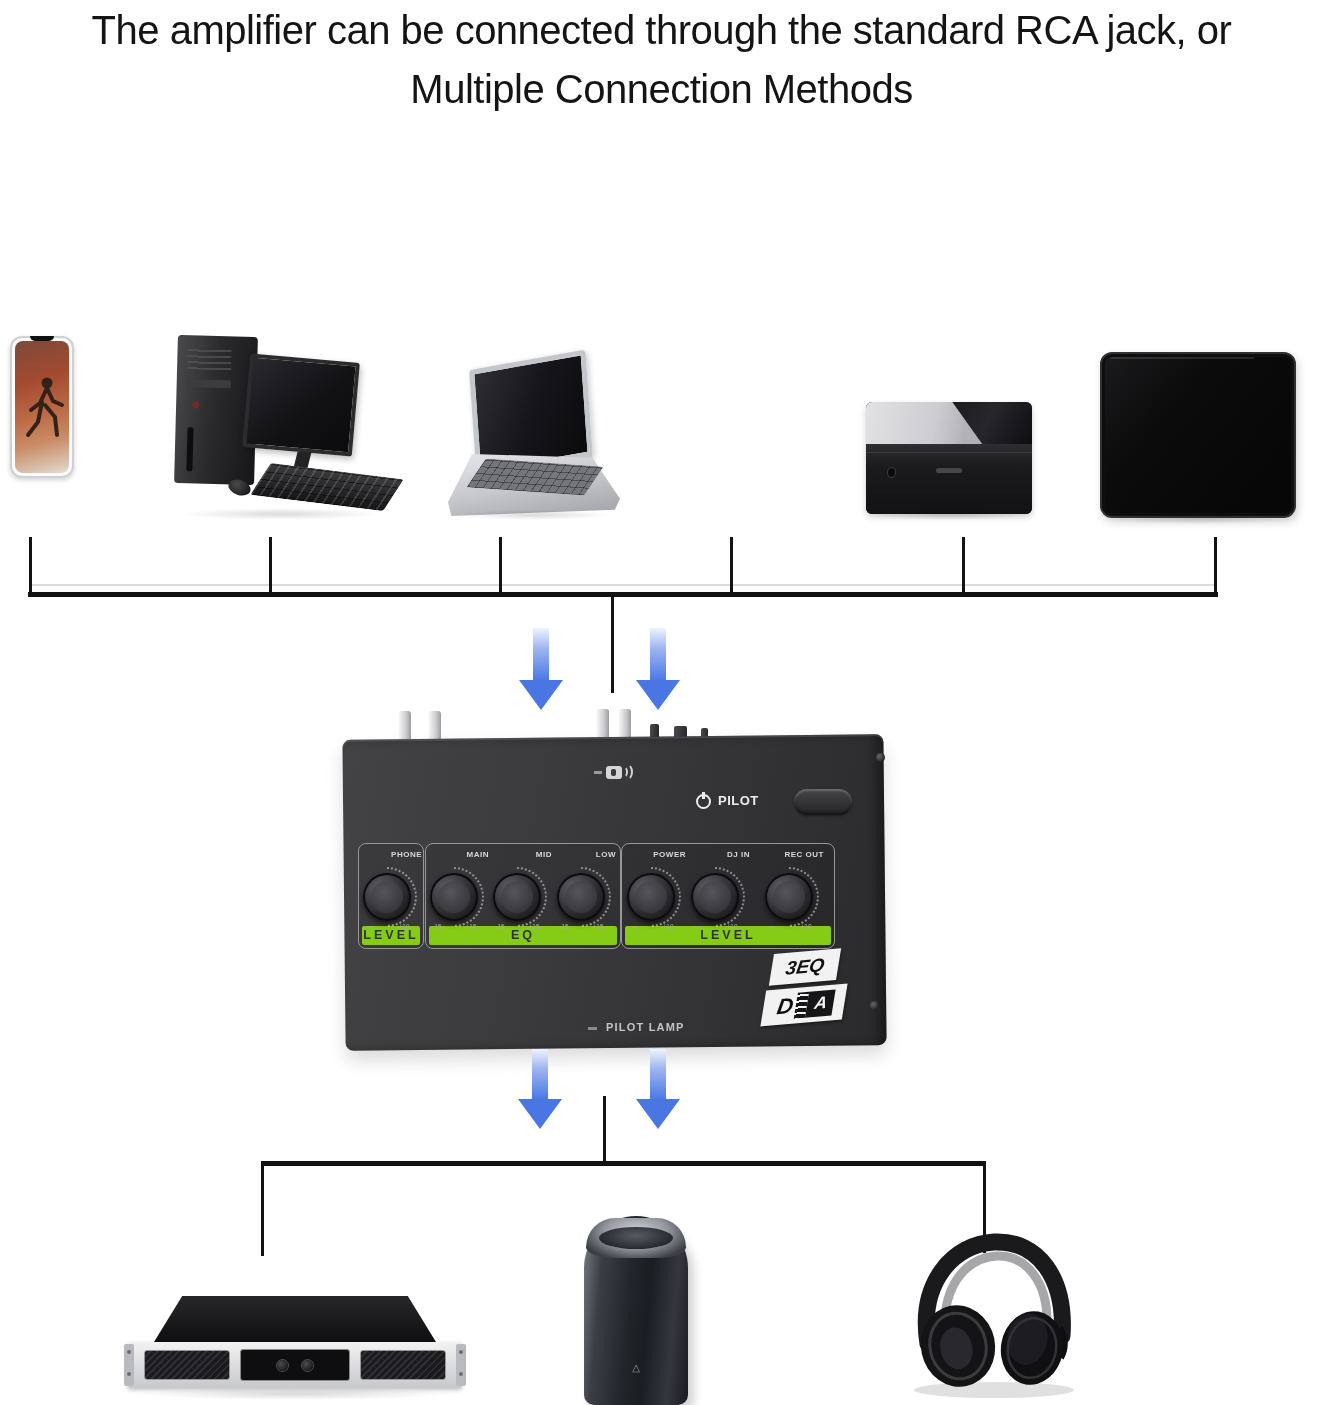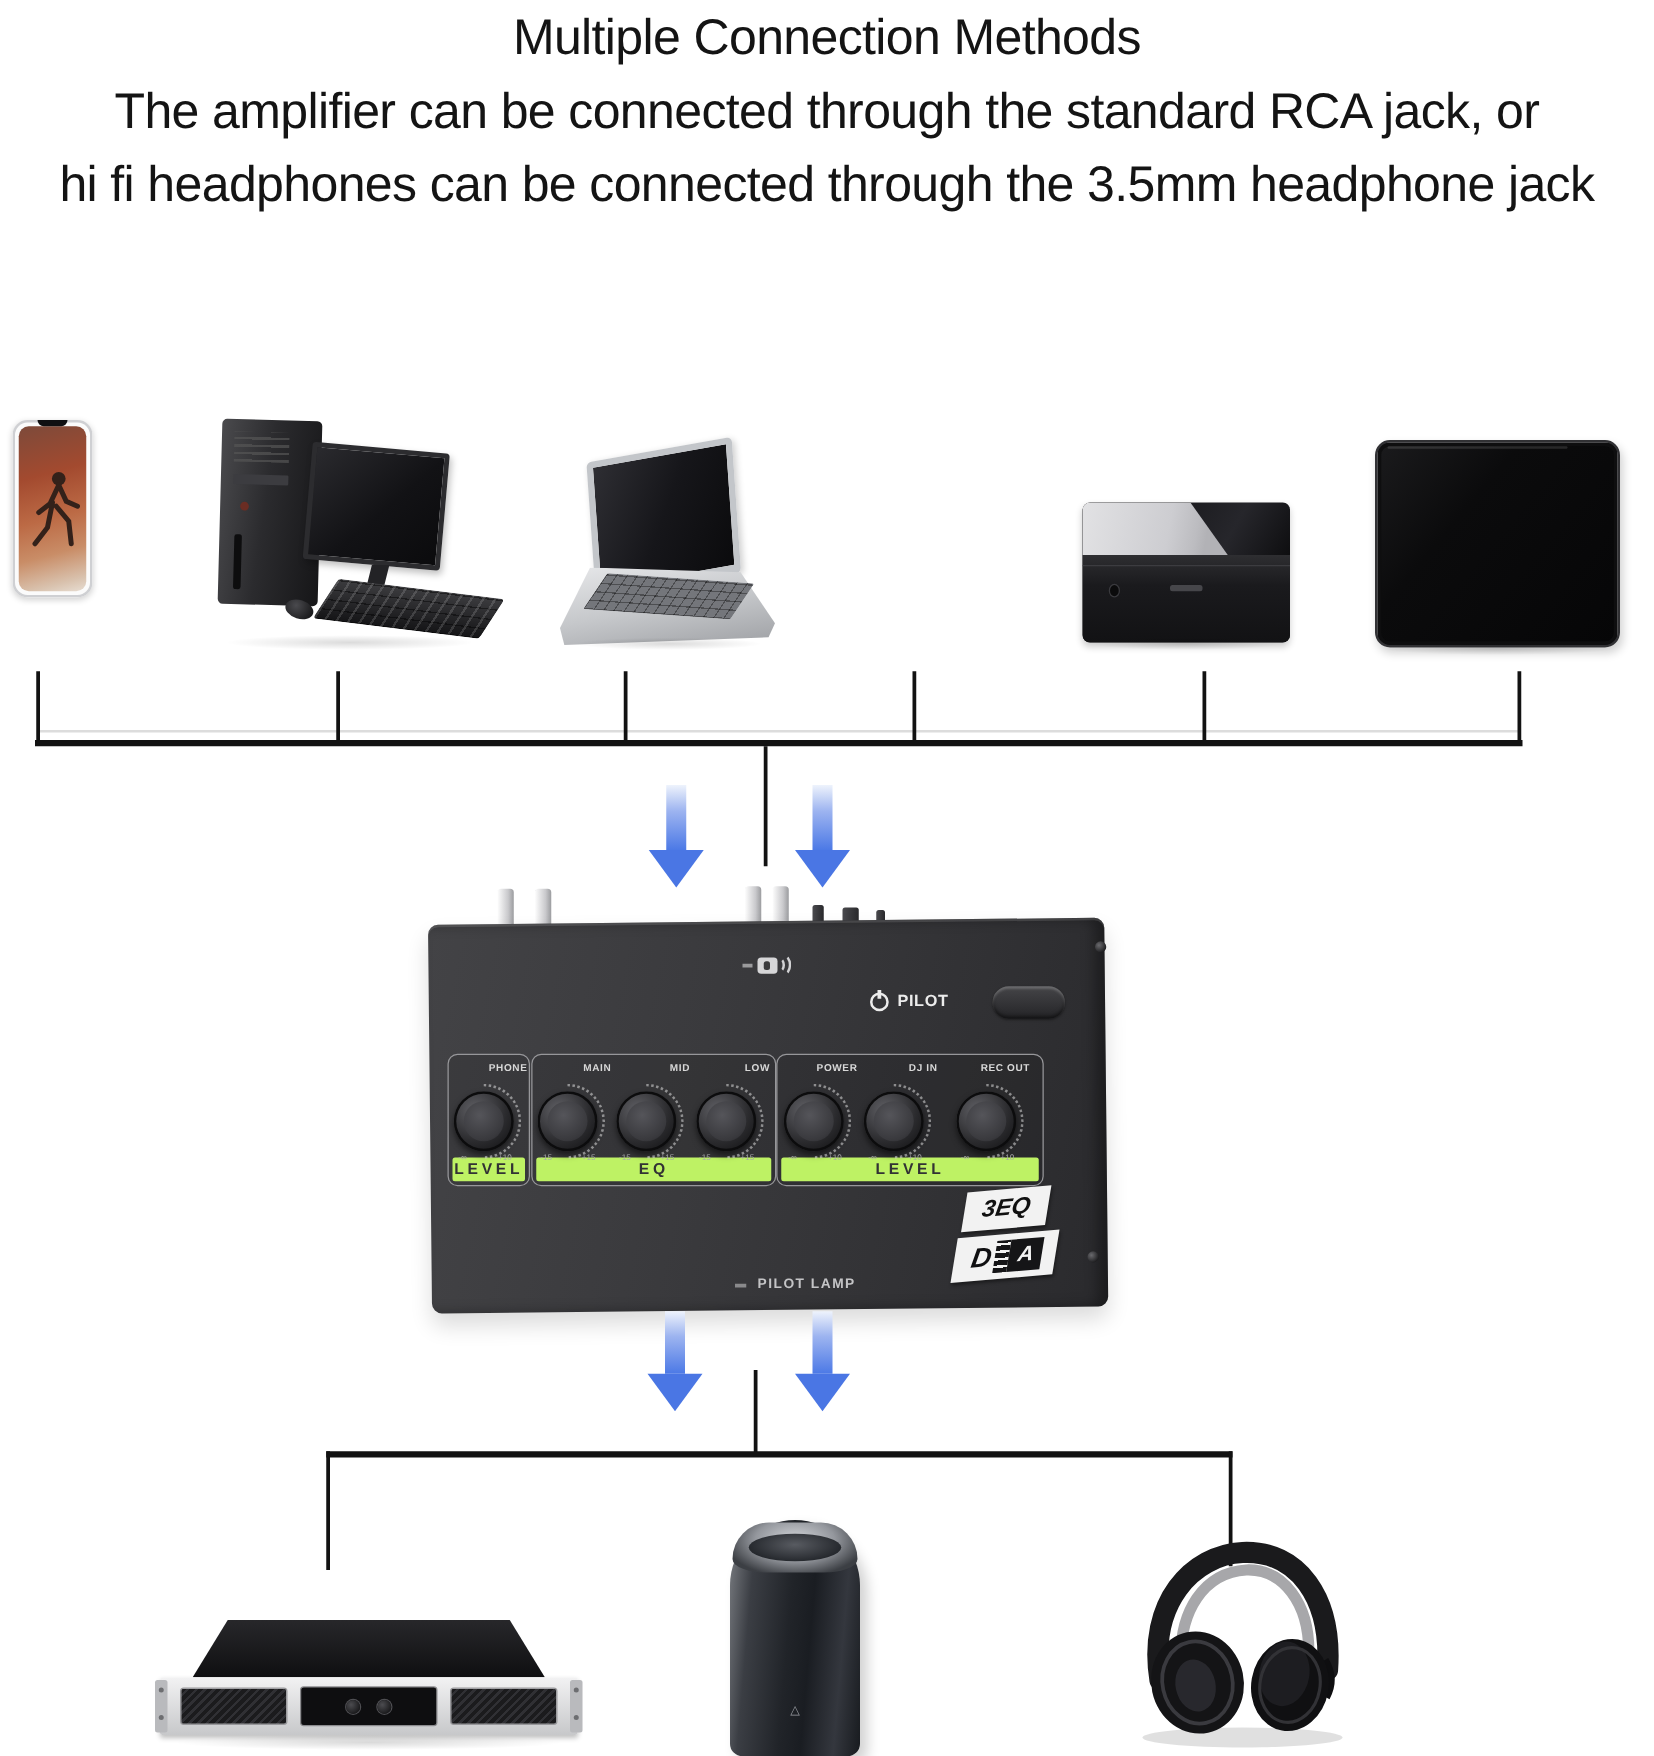--- a/index.html
+++ b/index.html
@@ -127,21 +127,21 @@
     border:2px solid #ececec; border-radius:50%; }
   .power-icon::before{ content:""; position:absolute; left:4px; top:-4px; width:2.5px; height:7px; background:#ececec; }
   .power-label{ position:absolute; left:374px; top:56px; font-size:13px; font-weight:bold;
     color:#ececec; letter-spacing:.5px; }
   .power-button{ position:absolute; left:450px; top:52px; width:58px; height:26px; border-radius:13px;
     background:linear-gradient(#454548,#242427);
     box-shadow:inset 0 2px 2px rgba(255,255,255,.22), inset 0 -2px 3px rgba(0,0,0,.5), 0 1px 2px rgba(0,0,0,.4); }
 
   .section{ position:absolute; top:106px; height:106px; border:1px solid #97979a;
     border-radius:8px; background:rgba(0,0,0,.10); }
-  .strip{ position:absolute; left:3px; right:3px; bottom:3px; height:19px; background:#bef264;
+  .strip{ position:absolute; left:3px; right:3px; bottom:3px; height:19px; background:#84cc16;
     border-radius:2px; text-align:center; line-height:19px; font-size:12.5px; font-weight:bold;
     letter-spacing:3px; color:#323234; }
 
   .knob-label{ position:absolute; top:113px; width:70px; text-align:right;
     font-size:8px; font-weight:bold; letter-spacing:.5px; color:#d8d8d8; }
   .knob{ position:absolute; top:136px; width:48px; height:48px; border-radius:50%;
     background:radial-gradient(circle at 35% 32%, #606065, #2b2b2e 55%, #161618 85%);
     box-shadow:0 3px 5px rgba(0,0,0,.55), inset 0 0 0 2px #0c0c0d; }
   .knob::before{ content:""; position:absolute; left:8px; top:8px; width:32px; height:32px; border-radius:50%;
     background:radial-gradient(circle at 40% 35%, #55555a, #39393d 70%, #26262a 100%); }
@@ -198,23 +198,22 @@
 
   
   .headphones{ position:absolute; left:898px; top:1222px; }
 </style>
 </head>
 <body>
 
 <div class="stage">
 
   <div class="header">
+    <div class="line">The amplifier can be connected through the standard RCA jack, or</div>
     <div class="line">Multiple Connection Methods</div>
-    <div class="line">The amplifier can be connected through the standard RCA jack, or</div>
-    <div class="line">hi fi headphones can be connected through the 3.5mm headphone jack</div>
   </div>
 
   <div class="phone">
     <div class="screen">
       <svg width="46" height="86" viewBox="0 0 46 86">
         <circle cx="24" cy="14" r="5.5" fill="#33211a"></circle>
         <path d="M24 19 L17 34 L8 41 M24 19 L30 32 L39 36 M19 33 L15 53 L5 66 M22 36 L32 48 L34 66" stroke="#33211a" stroke-width="4" fill="none" stroke-linecap="round"></path>
       </svg>
     </div>
     <div class="notch"></div>

